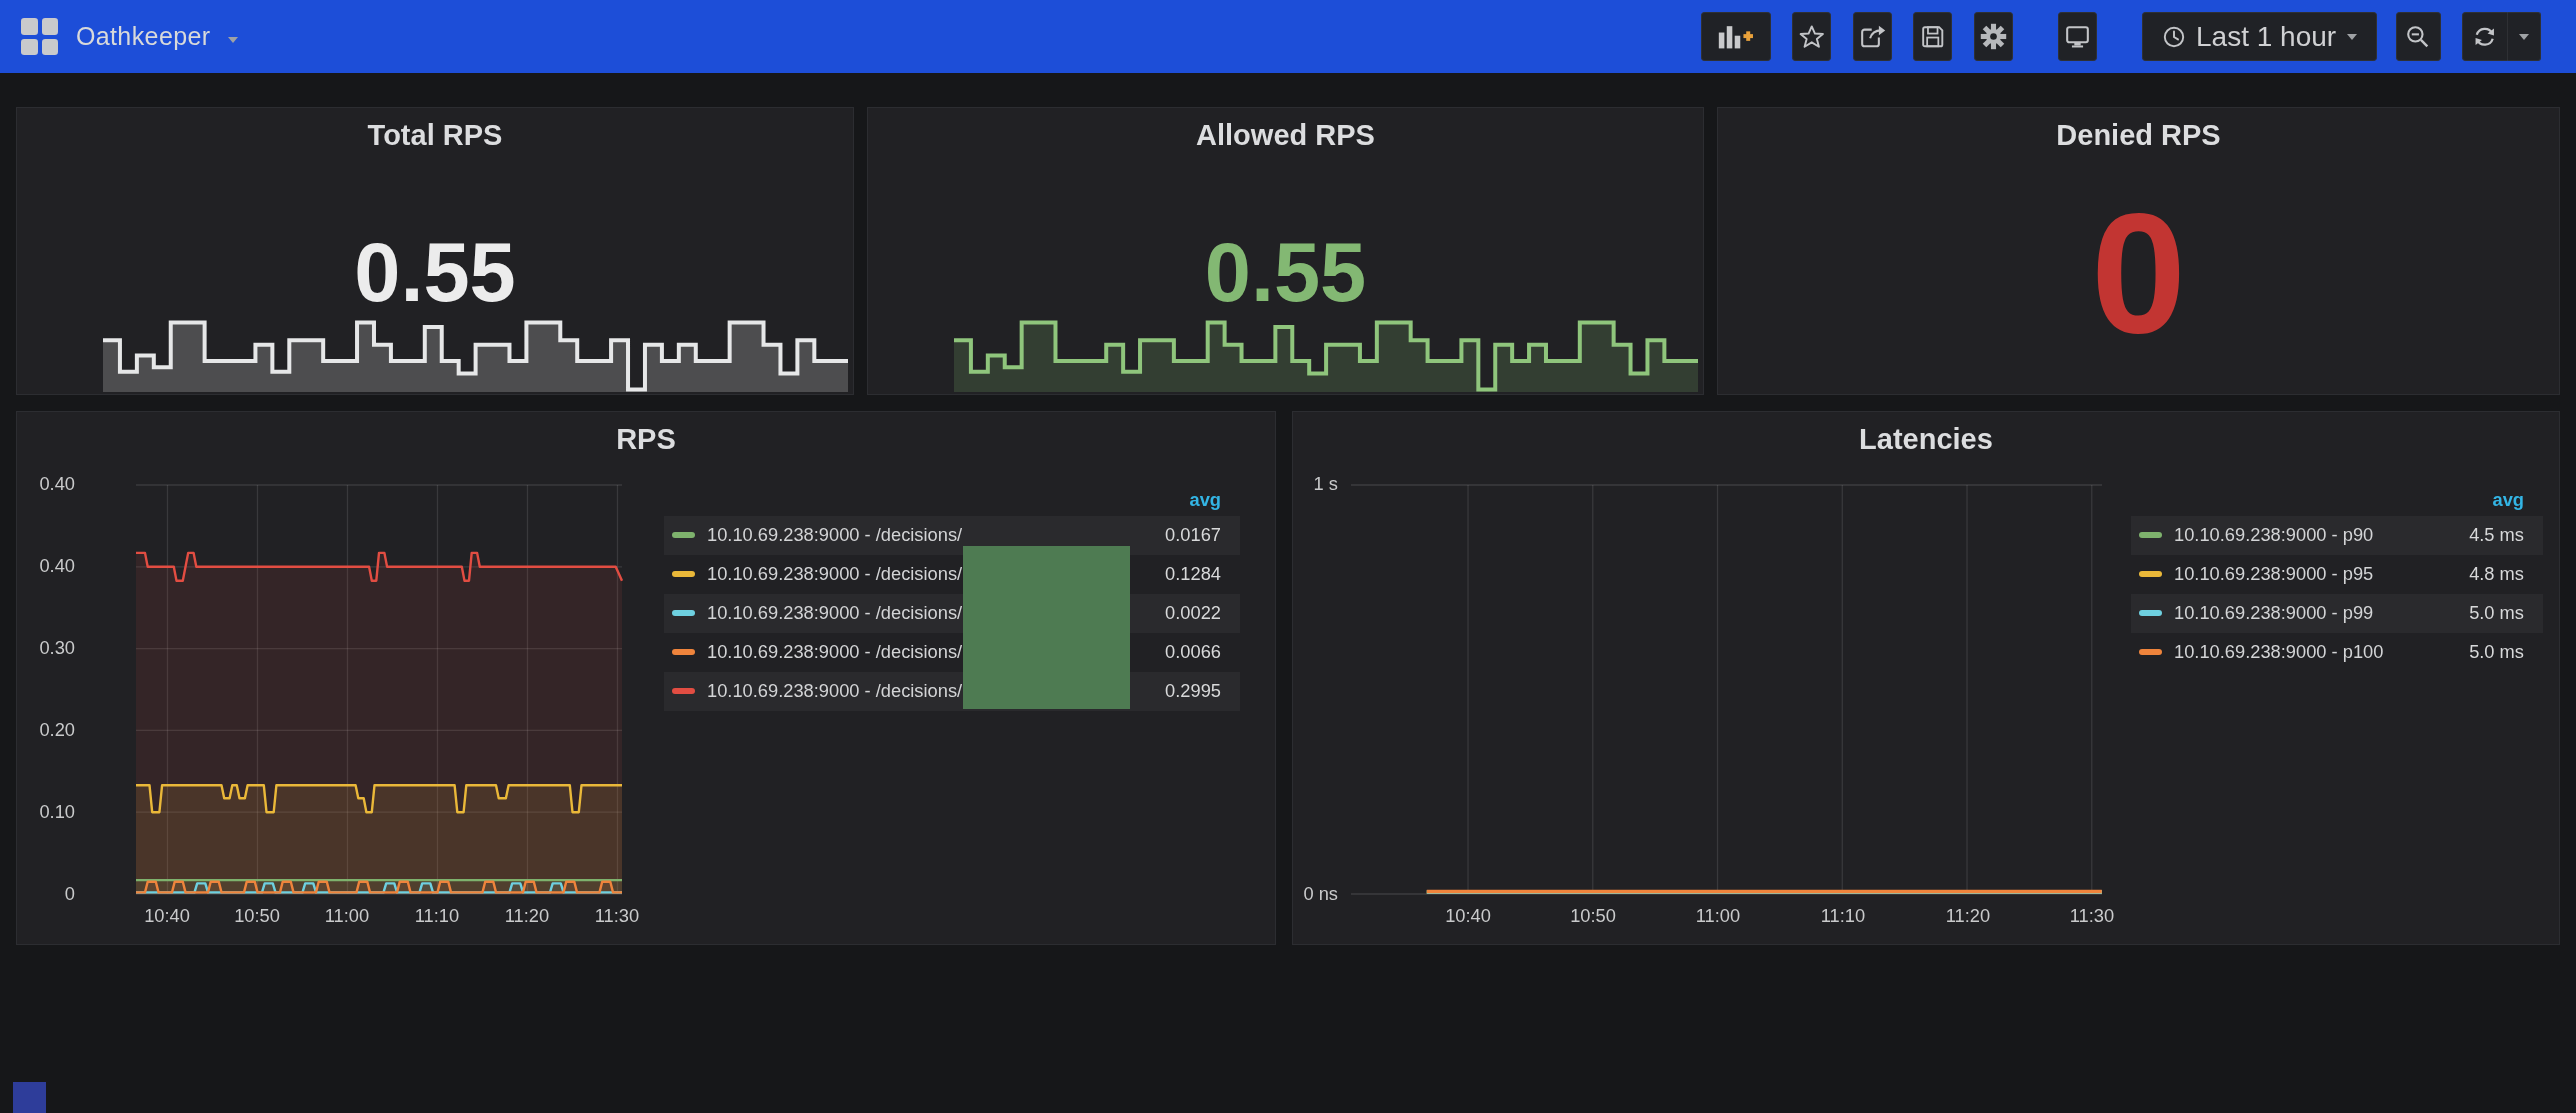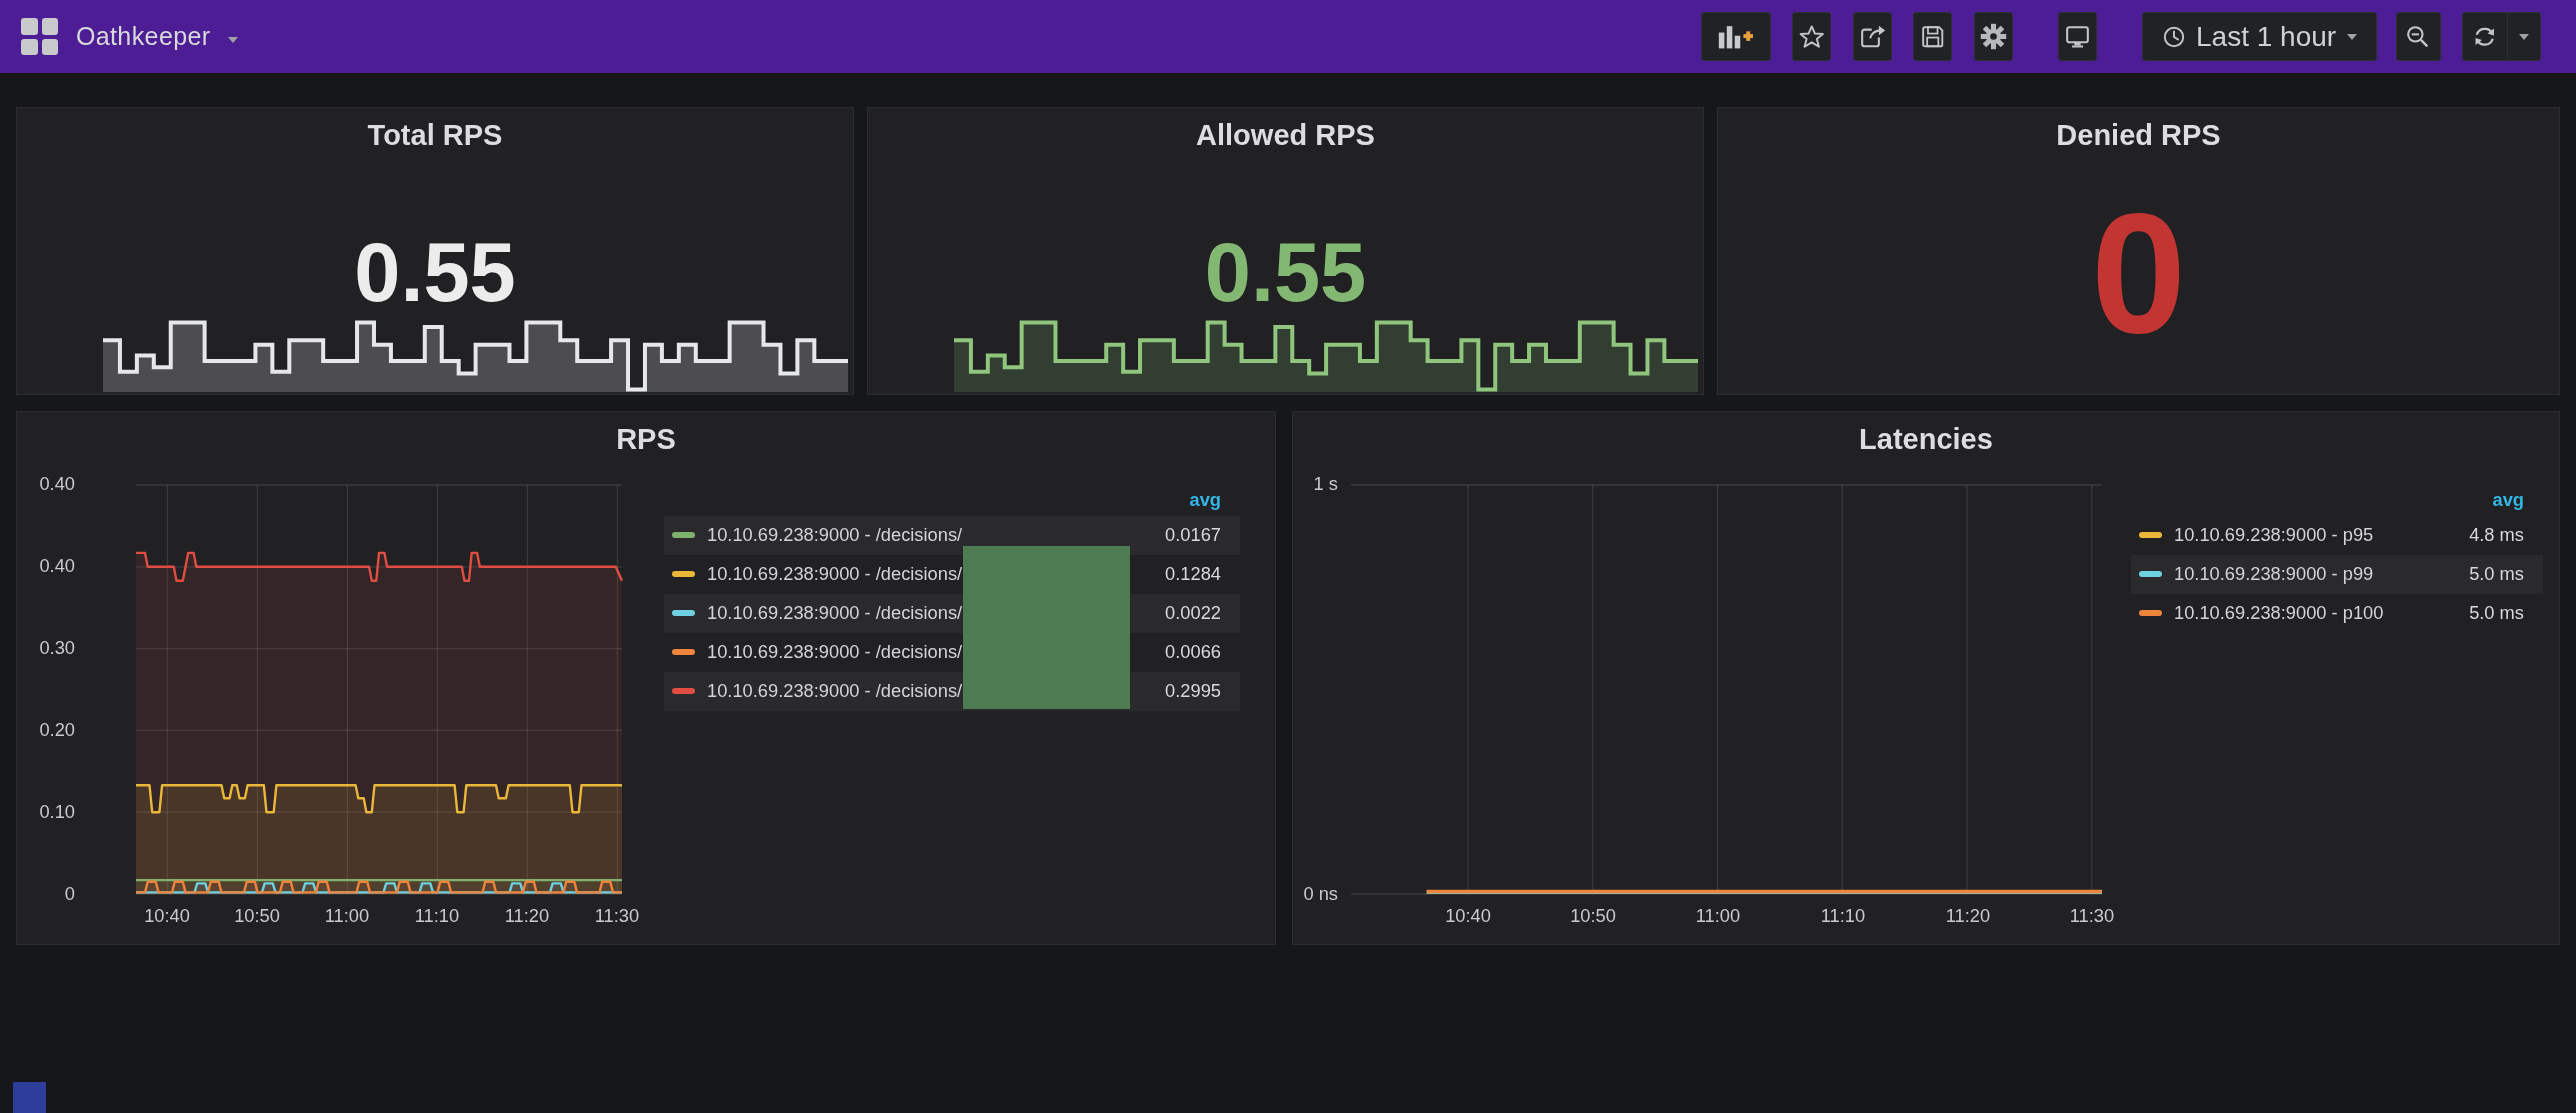--- a/index.html
+++ b/index.html
@@ -1,20 +1,20 @@
 <!DOCTYPE html>
 <html style="font-size:12.8px"><head>
 <meta charset="utf-8">
 <style>
   html,body{margin:0;padding:0;width:2576px;height:1113px;overflow:hidden;
     background:#161719;font-family:"Liberation Sans",sans-serif;
     -webkit-font-smoothing:antialiased;color:#d8d9da;}
   
   #header{position:absolute;left:0;top:0;width:2576px;height:73px;display:flex;
-    align-items:center;justify-content:space-between;background:#4c1d95;}
+    align-items:center;justify-content:space-between;background:#1d4ed8;}
   .h-left{display:flex;align-items:center;gap:17.5px;padding-left:21px;}
   .grid-icon{display:grid;grid-template-columns:16.7px 16.7px;grid-template-rows:16.7px 16.7px;gap:4px;}
   .grid-icon span{background:#c9cacc;border-radius:3.2px;display:block;}
   .dash-title{font-size:25px;font-weight:500;color:#d8d9da;letter-spacing:0.4px;}
   .caret{width:0;height:0;border-left:6.4px solid transparent;border-right:6.4px solid transparent;
     border-top:7.2px solid #9fa2a5;display:inline-block;}
   .h-right{display:flex;align-items:center;padding-right:35px;}
   .tb-btn{height:49px;min-width:39px;background:#202226;border:0.8px solid #2e3034;border-radius:3.2px;
     display:flex;align-items:center;justify-content:center;margin-left:21.5px;box-sizing:border-box;
     color:#c3c5c8;cursor:pointer;}
@@ -276,20 +276,25 @@
   <div id="lat-xlabels">
       <div class="xlabel" style="left: 123px; top: 493px;">10:40</div>
       <div class="xlabel" style="left: 248px; top: 493px;">10:50</div>
       <div class="xlabel" style="left: 373px; top: 493px;">11:00</div>
       <div class="xlabel" style="left: 498px; top: 493px;">11:10</div>
       <div class="xlabel" style="left: 623px; top: 493px;">11:20</div>
       <div class="xlabel" style="left: 747px; top: 493px;">11:30</div>
     </div>
   <div class="legend" id="lat-legend" style="right:16px;top:62px;width:412px;">
     <div class="legend-header">avg</div>
+  <div class="legend-row striped">
+        <div class="legend-dash" style="background: rgb(126, 178, 109);"></div>
+        <div class="legend-label">10.10.69.238:9000 - p90</div>
+        <div class="legend-value">4.5 ms</div>
+      </div>
       <div class="legend-row">
         <div class="legend-dash" style="background: rgb(234, 184, 57);"></div>
         <div class="legend-label">10.10.69.238:9000 - p95</div>
         <div class="legend-value">4.8 ms</div>
       </div>
       <div class="legend-row striped">
         <div class="legend-dash" style="background: rgb(110, 208, 224);"></div>
         <div class="legend-label">10.10.69.238:9000 - p99</div>
         <div class="legend-value">5.0 ms</div>
       </div>

